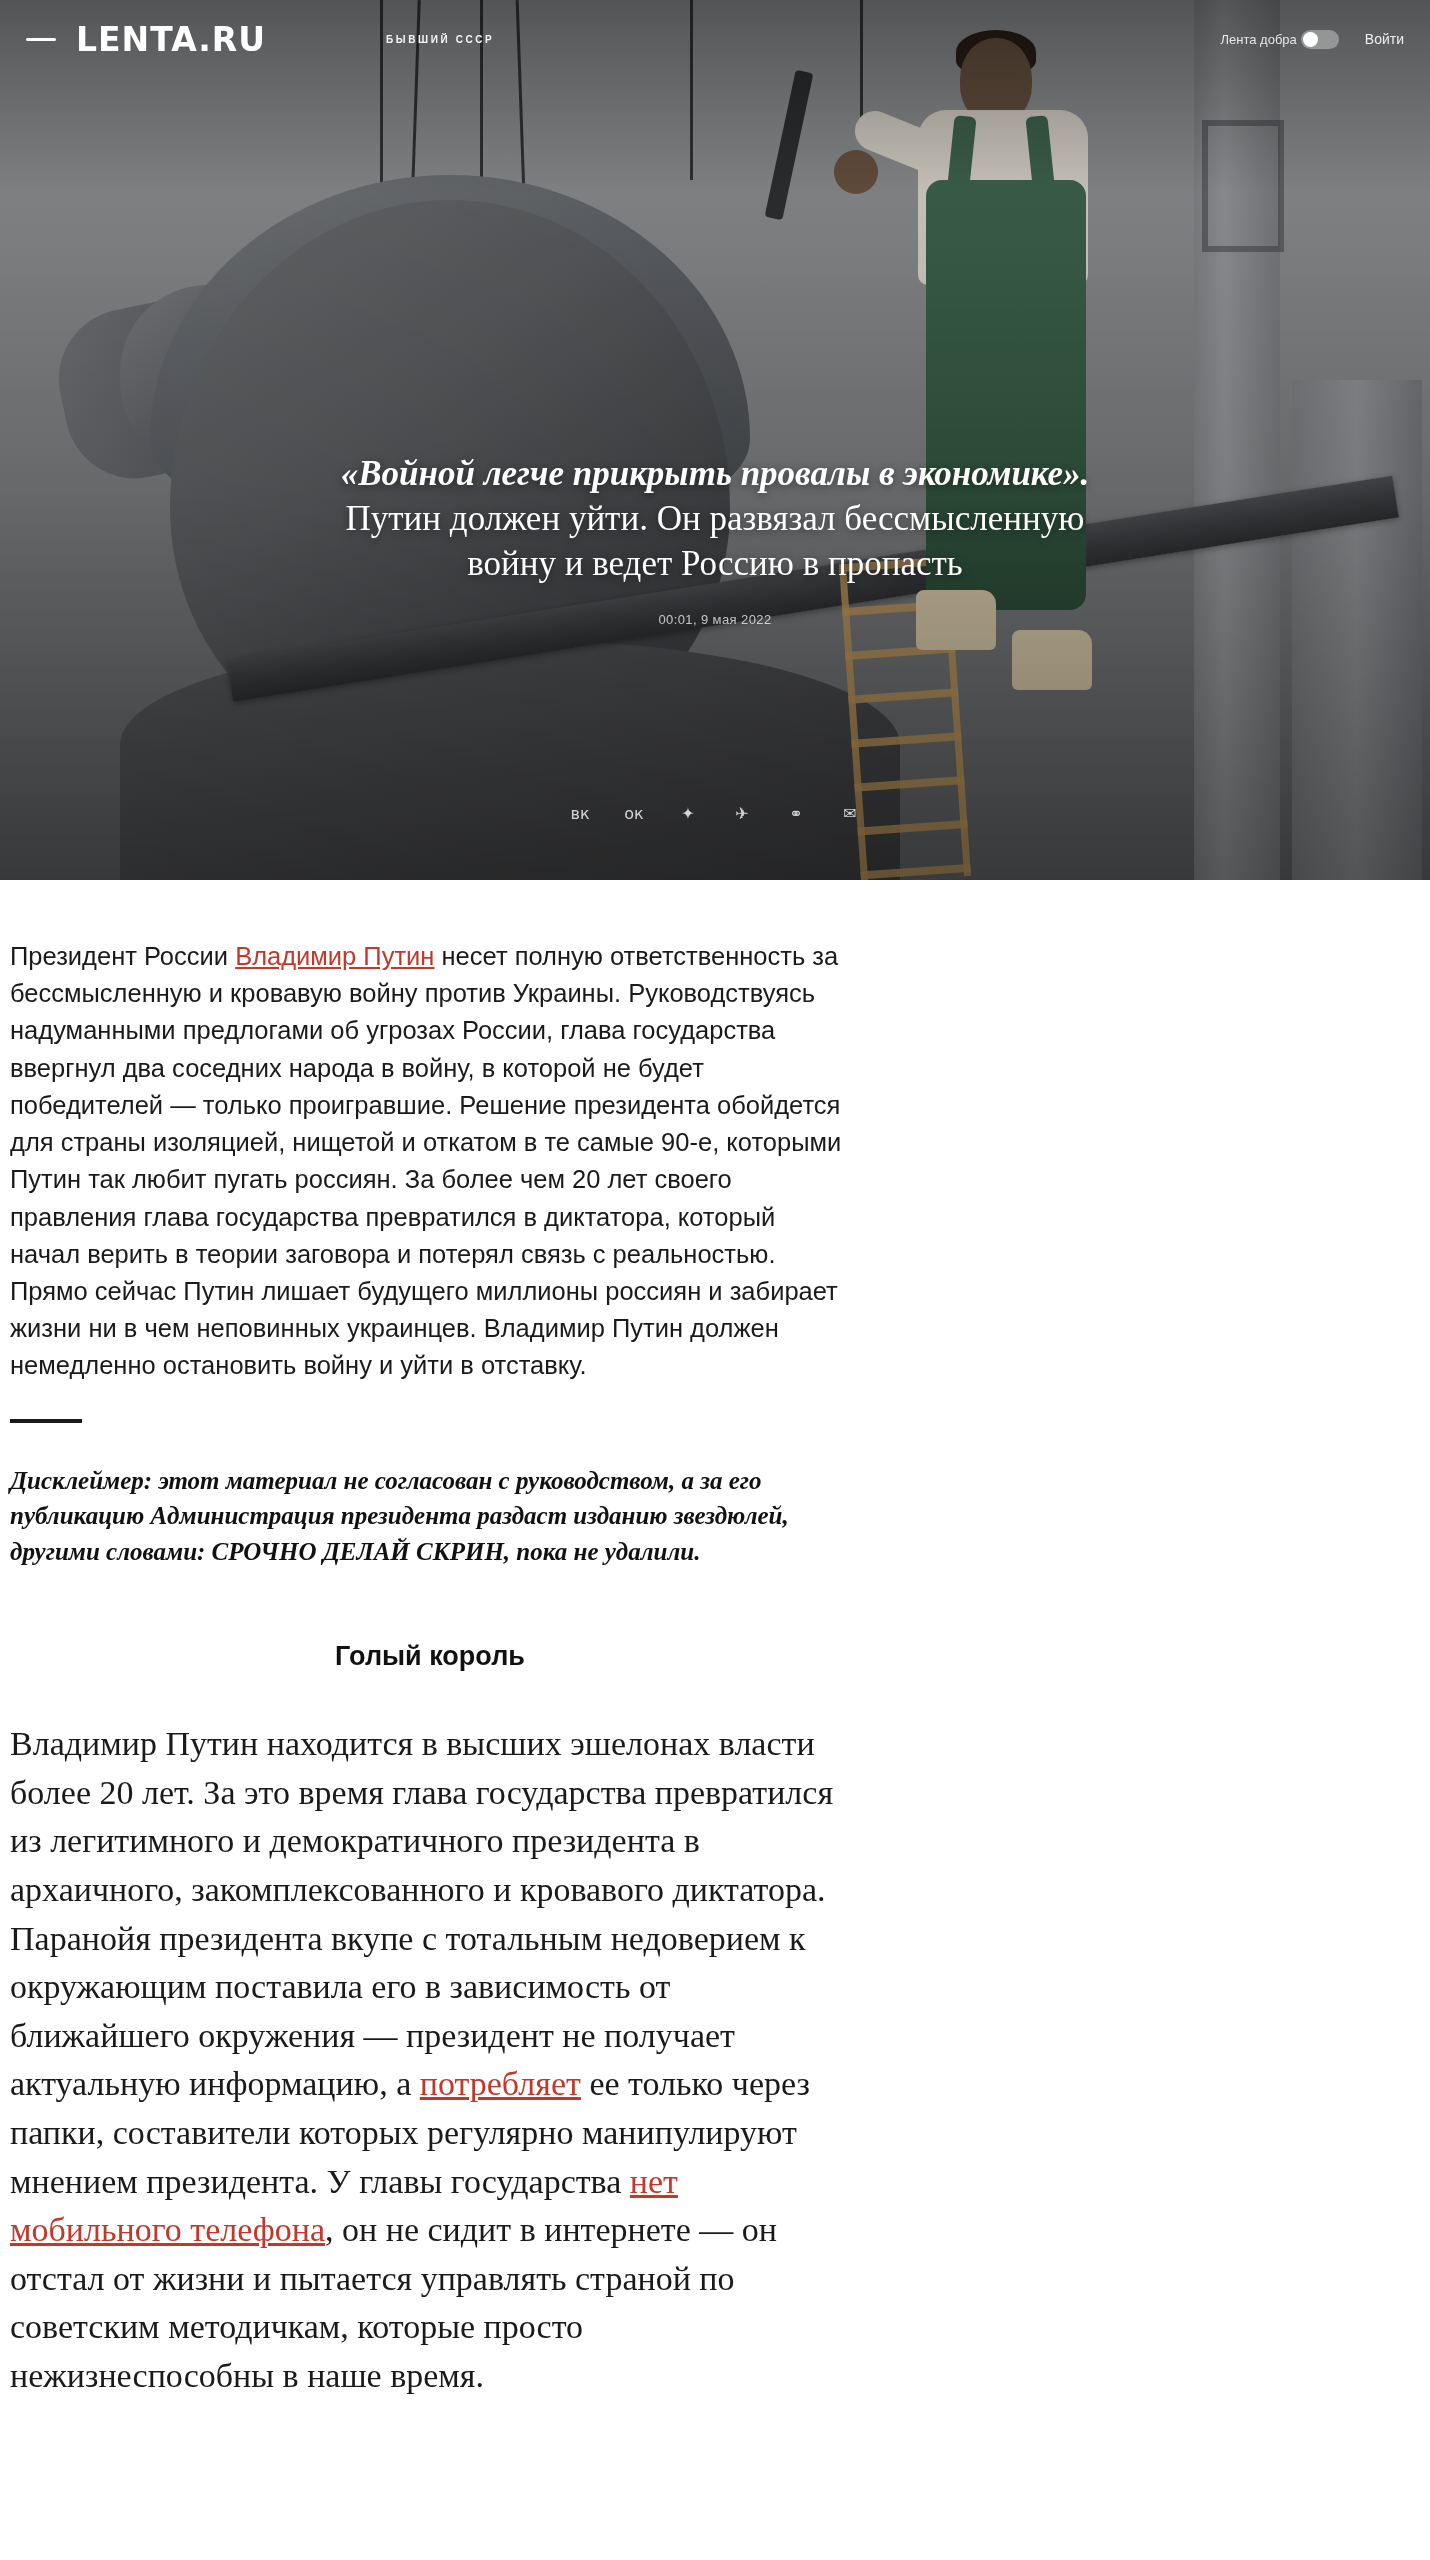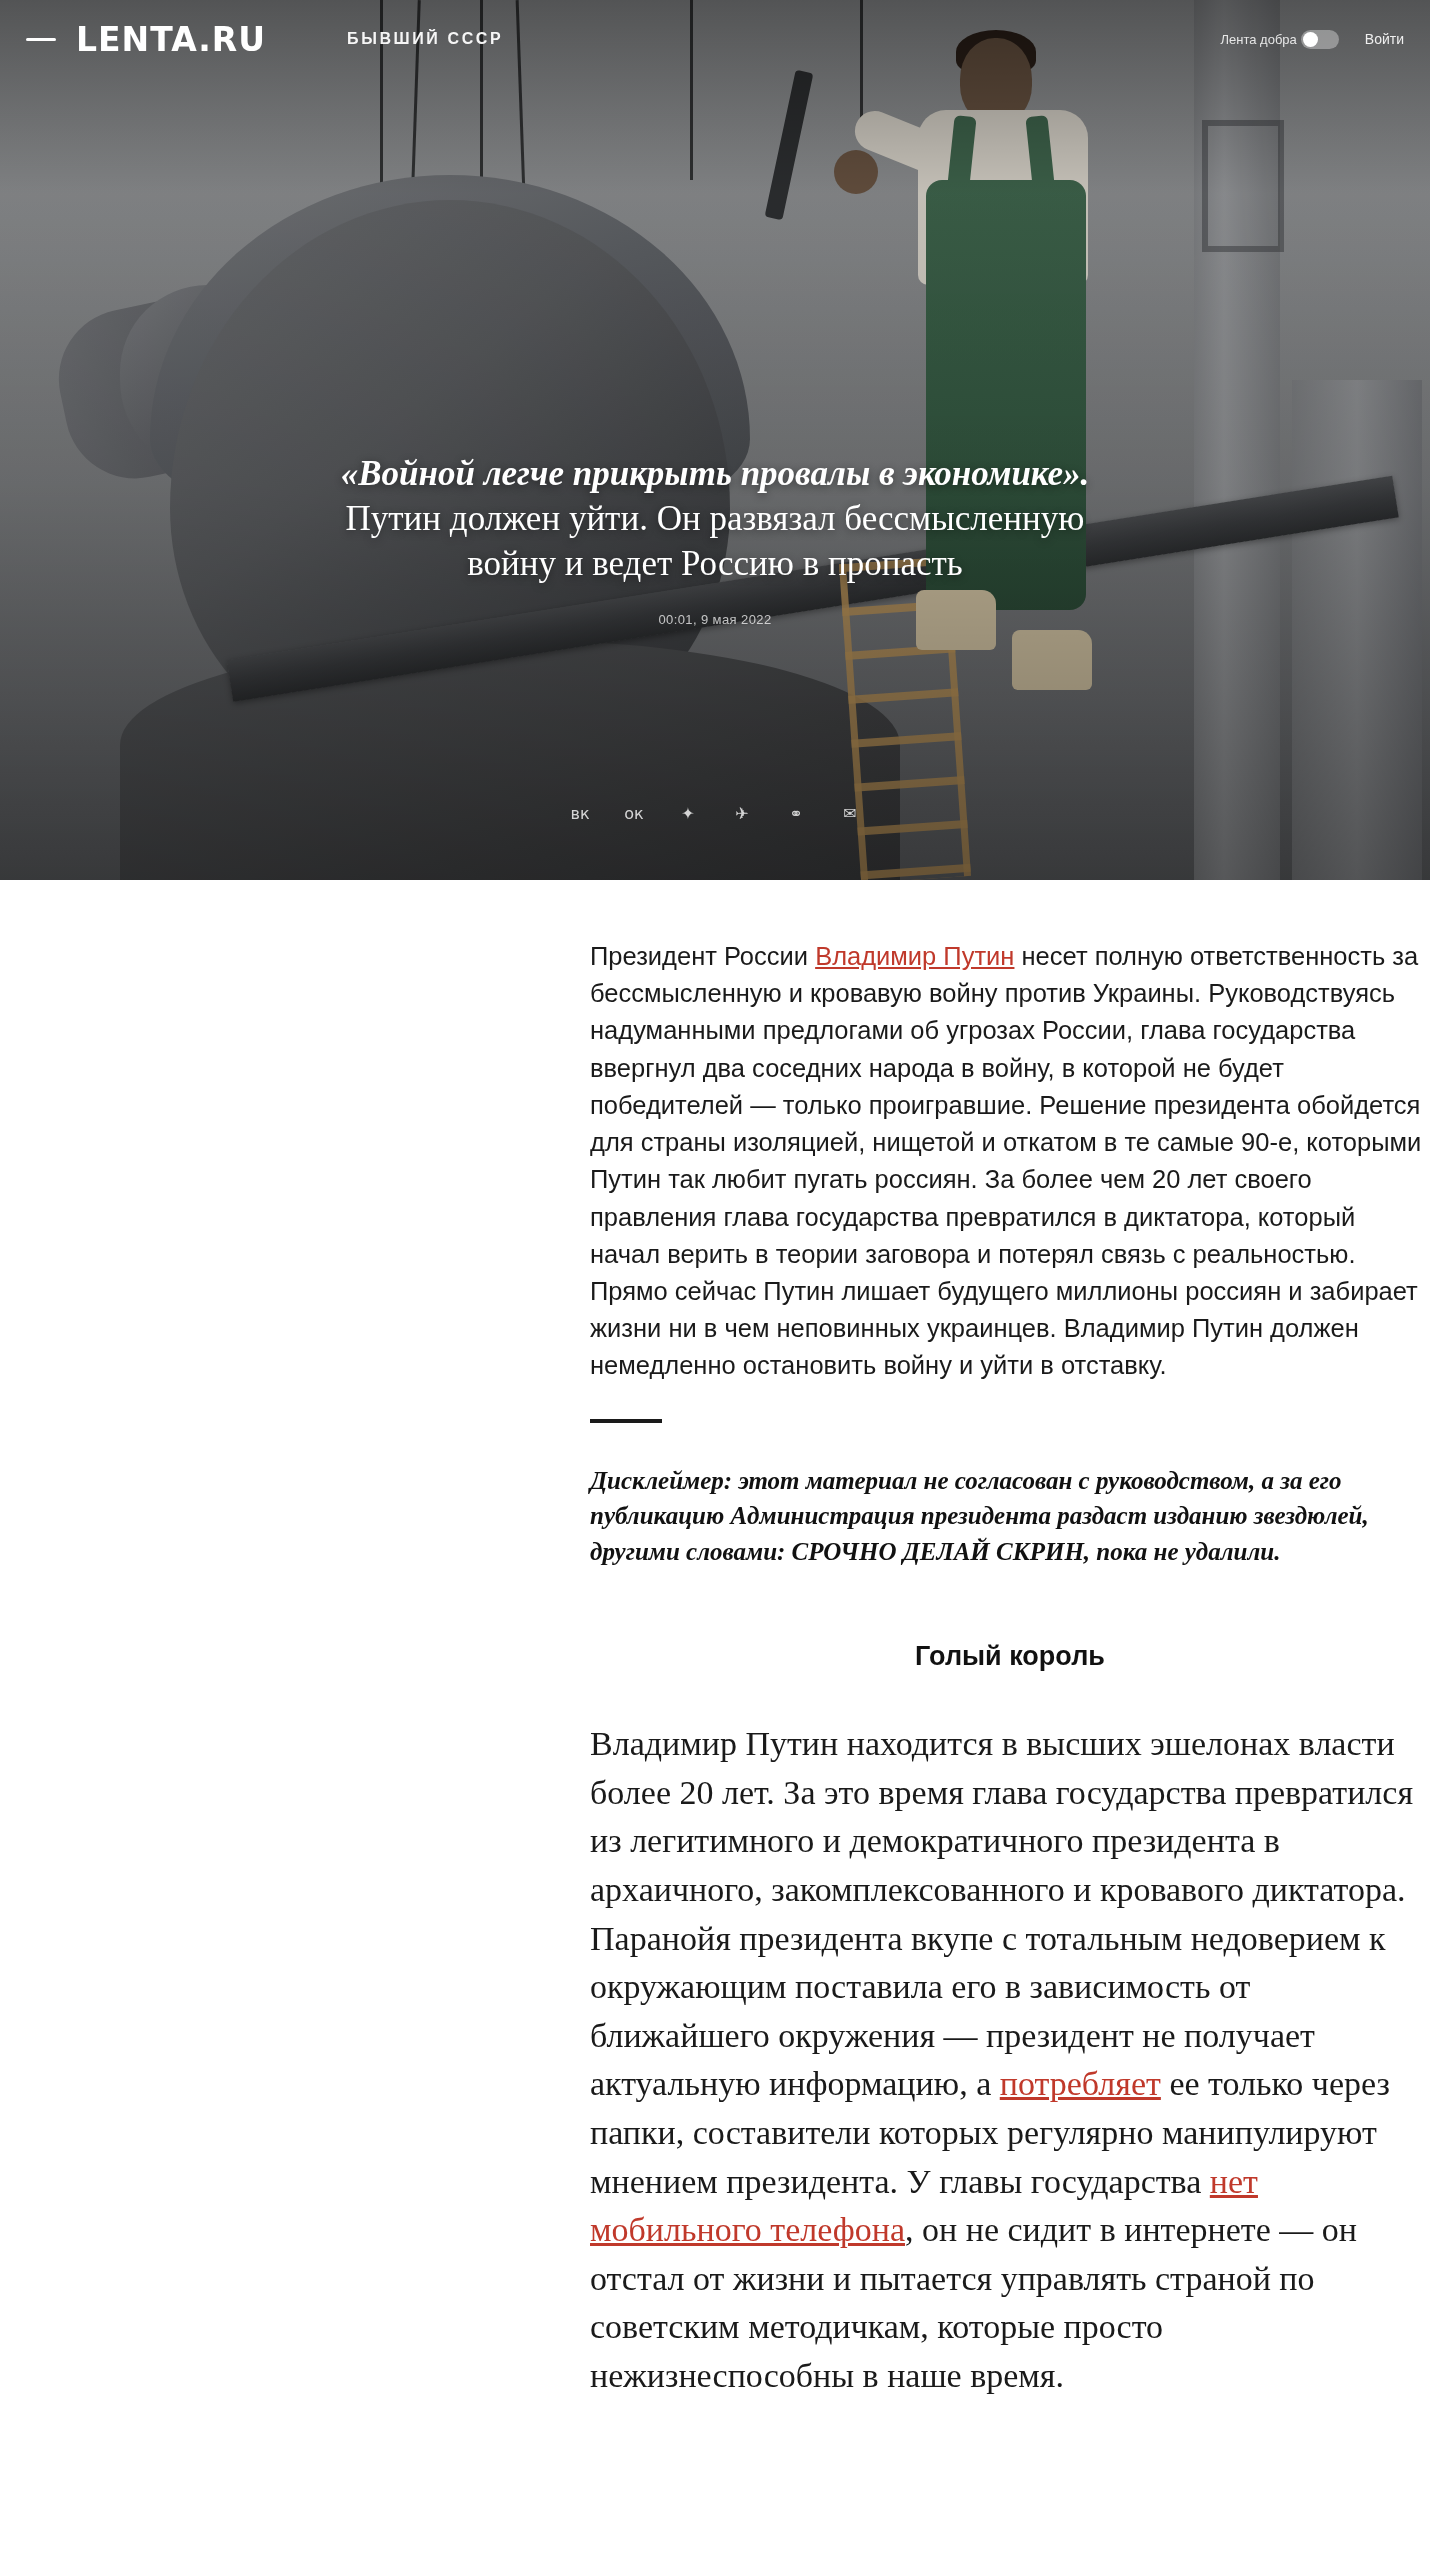--- a/index.html
+++ b/index.html
@@ -216,23 +216,23 @@
   }
   .logo {
     font-family: "DejaVu Sans", sans-serif;
     font-weight: 700;
     font-size: 33px;
     letter-spacing: 1px;
     color: #ffffff;
     white-space: nowrap;
   }
   .rubric {
-    margin-left: 81px;
+    margin-left: 120px;
     color: #ffffff;
-    font-size: 16px;
+    font-size: 10px;
     font-weight: 700;
     letter-spacing: 2.6px;
     text-transform: uppercase;
     opacity: .95;
   }
   .topbar-right {
     margin-left: auto;
     display: flex;
     align-items: center;
     gap: 26px;
@@ -301,21 +301,21 @@
     color: rgba(255,255,255,.8);
     font-size: 16px;
     font-family: "DejaVu Sans", sans-serif;
   }
 
   
   .article {
     width: 1430px;
     padding: 58px 0 60px 0;
     display: flex;
-    justify-content: flex-end;
+    justify-content: flex-start;
   }
   .col {
     width: 840px;
     margin-left: 10px;
   }
   .para {
     font-family: "Liberation Sans", sans-serif;
     font-size: 25.5px;
     line-height: 1.46;
     color: #1a1a1a;

